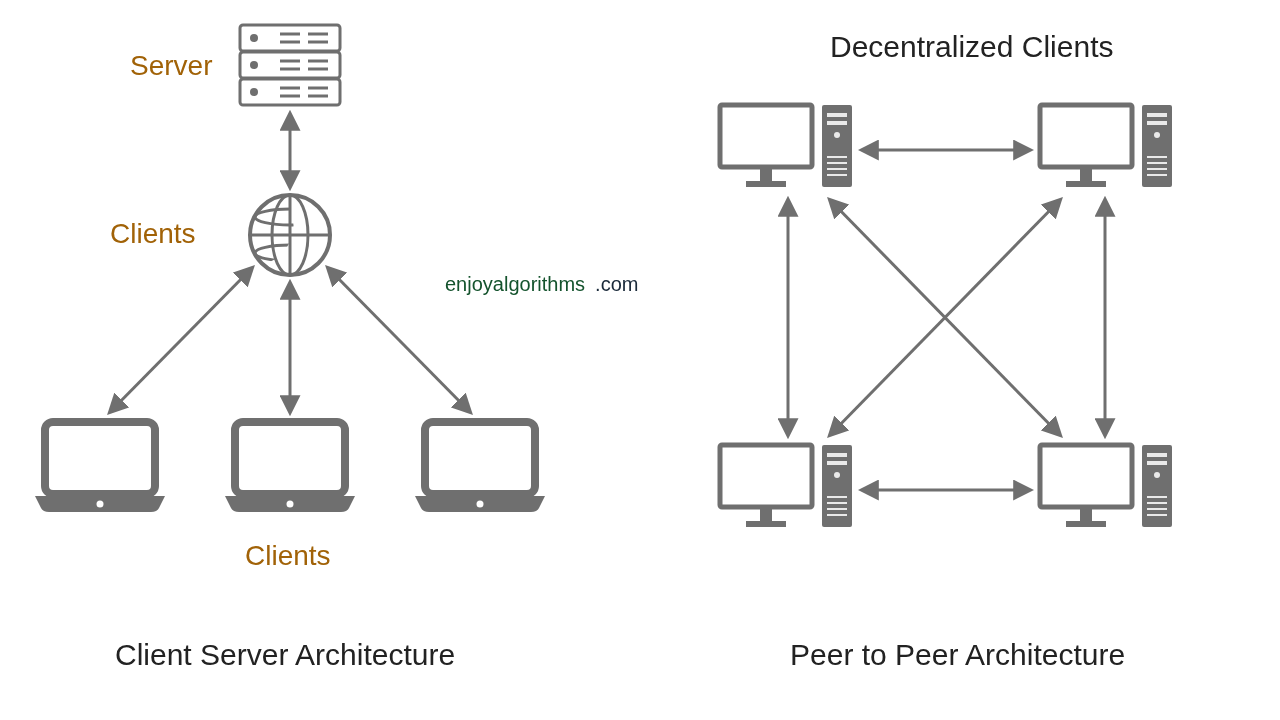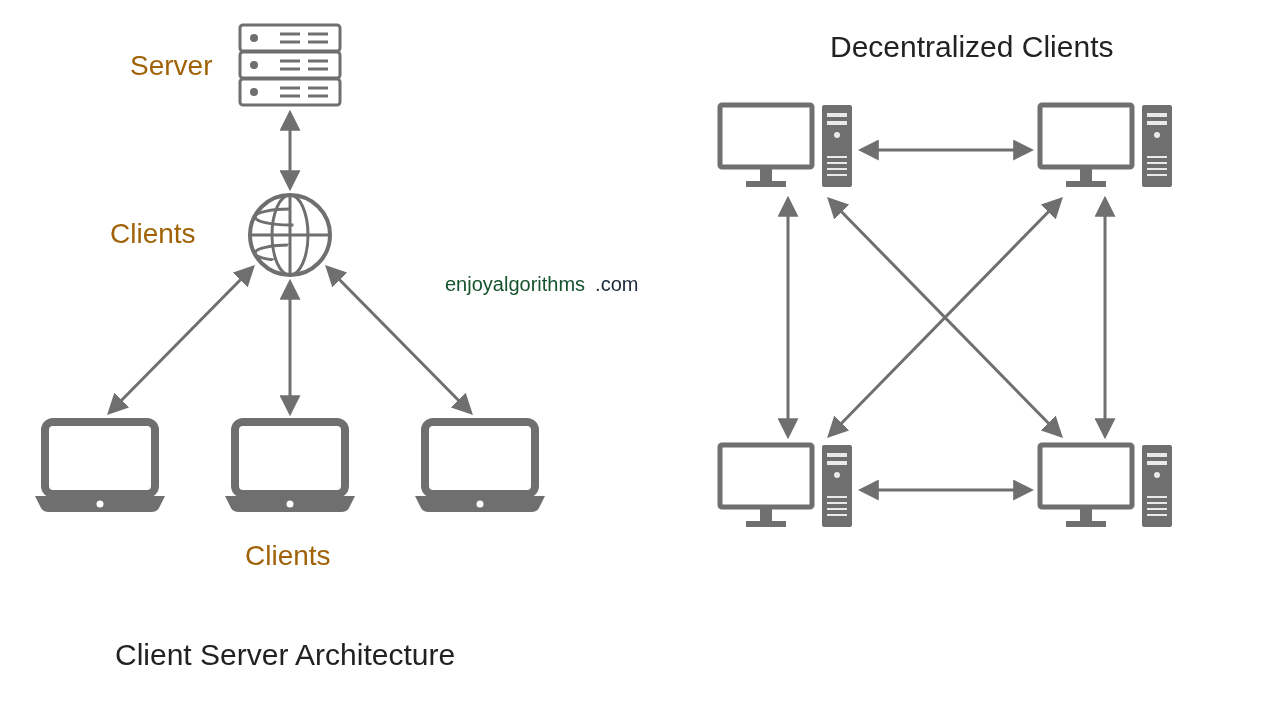--- a/index.html
+++ b/index.html
@@ -24,20 +24,21 @@
 <body>
 
 <div class="stage">
 
   <div class="label" style="left:130px; top:50px;">Server</div>
   <div class="label" style="left:110px; top:218px;">Clients</div>
   <div class="label" style="left:245px; top:540px;">Clients</div>
   <div class="title" style="left:830px; top:30px;">Decentralized Clients</div>
 
   <div class="title" style="left:115px; top:638px;">Client Server Architecture</div>
+  <div class="title" style="left:790px; top:638px;">Peer to Peer Architecture</div>
 
   <div class="brand" style="left:445px; top:273px;">
     <span class="a">enjoyalgorithms</span><span class="b">.com</span>
   </div>
 
   <svg class="full" width="1280" height="720" viewBox="0 0 1280 720">
     <defs>
 
       <marker id="ah" viewBox="0 0 10 10" refX="8" refY="5" markerWidth="7" markerHeight="7" orient="auto-start-reverse">
         <path d="M0,0 L10,5 L0,10 z" fill="#6f6f6f"></path>

